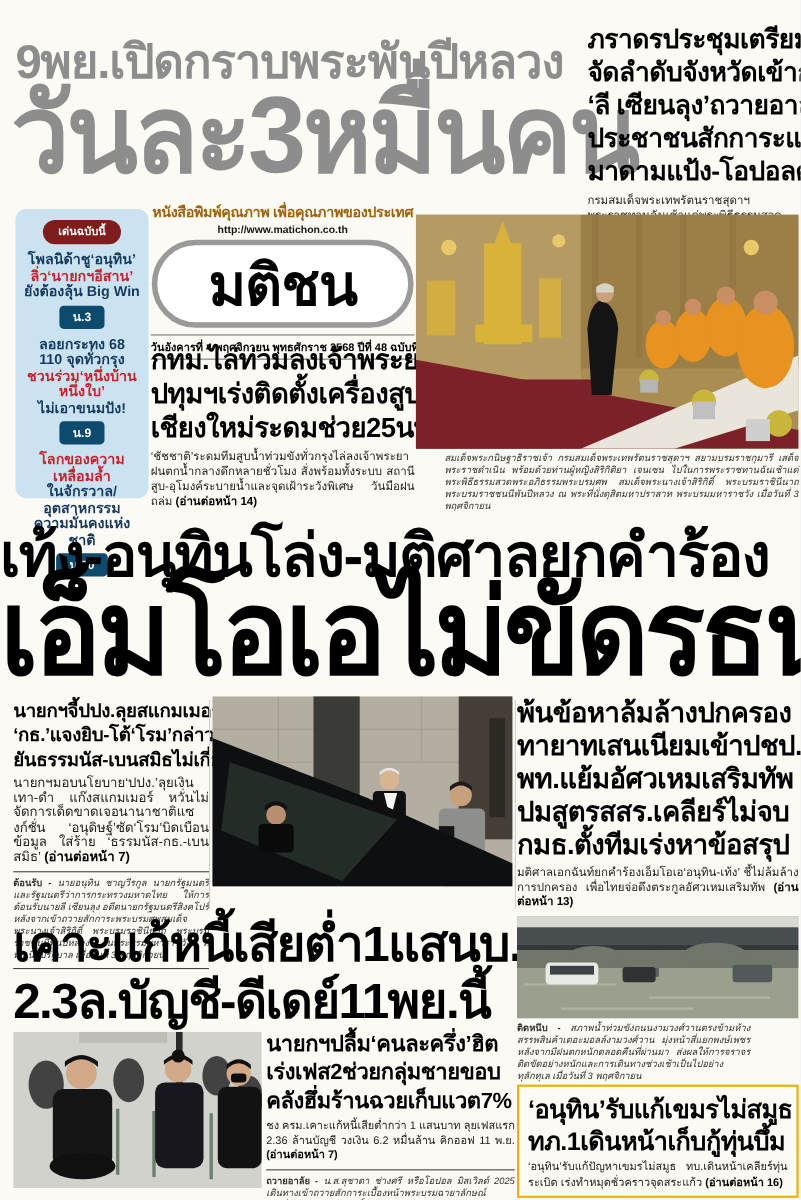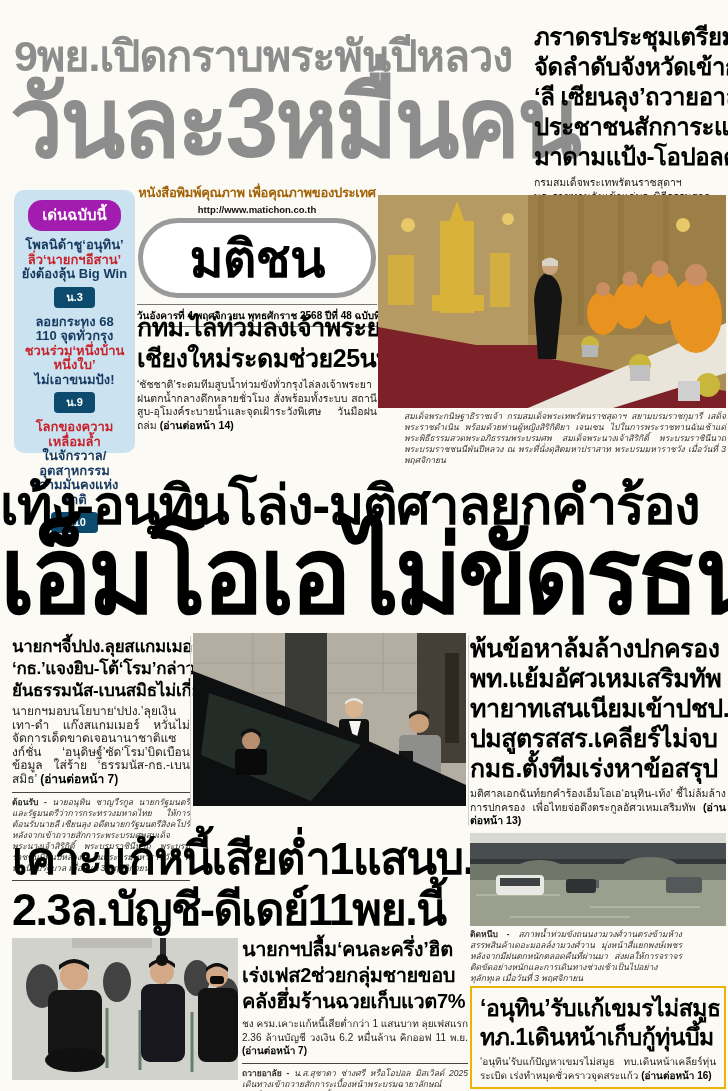--- a/index.html
+++ b/index.html
@@ -16,21 +16,21 @@
   .kicker-grey { font-size:43px; font-weight:700; color:#8d8d8d; letter-spacing:-1px; }
   .giant-grey  { font-size:95px; font-weight:900; color:#8d8d8d; letter-spacing:-3px; line-height:1; transform:scaleY(1.04); transform-origin:top left; }
 
   
   .tr-line { font-size:24px; font-weight:800; line-height:30px; letter-spacing:-0.5px; white-space:nowrap; }
   .deck    { font-size:10.5px; line-height:13.5px; color:#1c1c1c; text-align:justify; }
   .cont    { font-weight:800; color:#000; }
 
   
   .sidebar { background:#cbe3f1; border-radius:10px; padding:10px 6px 8px; text-align:center; }
-  .sb-title { display:inline-block; background:#a21caf; color:#fff; font-size:15px; font-weight:800;
+  .sb-title { display:inline-block; background:#7f1d1d; color:#fff; font-size:10px; font-weight:800;
               border-radius:14px; padding:3px 14px 4px; margin-bottom:7px; }
   .sb-line  { font-size:13px; font-weight:800; line-height:14.5px; color:#16395f; }
   .sb-line.accent { color:#c8232c; }
   .sb-badge { display:inline-block; background:#0c4a6e; color:#fff; font-size:11px; font-weight:800;
               border-radius:4px; padding:1px 12px 2px; margin:5px 0 7px; }
 
   
   .mast { text-align:center; }
   .mast-tagline { font-size:13px; font-weight:800; color:#a16207; letter-spacing:-0.3px; white-space:nowrap; }
   .mast-url { font-size:9.5px; font-weight:700; color:#111; margin-top:1px; }
@@ -116,20 +116,21 @@
     <div class="mast-tagline">หนังสือพิมพ์คุณภาพ เพื่อคุณภาพของประเทศ</div>
     <div class="mast-url">http://www.matichon.co.th</div>
     <div class="logo-box">
       <span class="logo-text">มติชน</span>
     </div>
     <div class="dateline">วันอังคารที่ 4 พฤศจิกายน พุทธศักราช 2568 ปีที่ 48 ฉบับที่ 17404 ราคา 10 บาท</div>
   </div>
 
   <div class="abs" style="left:137px; top:312px; width:240px;">
     <div class="c-line">กทม.ไล่ท่วมลงเจ้าพระยา</div>
+    <div class="c-line">ปทุมฯเร่งติดตั้งเครื่องสูบ</div>
     <div class="c-line">เชียงใหม่ระดมช่วย25นทท.</div>
     <div class="deck" style="margin-top:4px;">
       <span>‘ชัชชาติ’ระดมทีมสูบน้ำท่วมขังทั่วกรุงไล่ลงเจ้าพระยา ฝนตกน้ำกลางดึกหลายชั่วโมง สั่งพร้อมทั้งระบบ สถานีสูบ-อุโมงค์ระบายน้ำและจุดเฝ้าระวังพิเศษ วันมือฝนถล่ม</span>
       <span class="cont">(อ่านต่อหน้า 14)</span>
     </div>
   </div>
 
   <div class="abs" style="left:378px; top:195px; width:348px;">
     <svg class="photo" width="348" height="213" viewBox="0 0 348 213">
       <rect width="348" height="213" fill="#a98d52"></rect>
@@ -232,22 +233,22 @@
     <polygon points="16,60 168,112 118,168 8,122" fill="#27302b" opacity="0.9"></polygon>
     <g>
       <circle cx="58" cy="108" r="9" fill="#b98f70"></circle>
       <path d="M48,104 q10,-10 20,0 l0,-4 q-10,-9 -20,0z" fill="#101010"></path>
       <rect x="42" y="116" width="32" height="26" fill="#0a0a0a" rx="4"></rect>
     </g>
   </svg>
 
   <div class="abs" style="left:470px; top:633px; width:256px;">
     <div class="r-line">พ้นข้อหาล้มล้างปกครอง</div>
+    <div class="r-line">ทายาทเสนเนียมเข้าปชป.</div>
     <div class="r-line">พท.แย้มอัศวเหมเสริมทัพ</div>
-    <div class="r-line">ทายาทเสนเนียมเข้าปชป.</div>
     <div class="r-line">ปมสูตรสสร.เคลียร์ไม่จบ</div>
     <div class="r-line">กมธ.ตั้งทีมเร่งหาข้อสรุป</div>
     <div class="deck" style="margin-top:4px;">
       <span>มติศาลเอกฉันท์ยกคำร้องเอ็มโอเอ‘อนุทิน-เท้ง’ ชี้ไม่ล้มล้างการปกครอง เพื่อไทยจ่อดึงตระกูลอัศวเหมเสริมทัพ</span>
       <span class="cont">(อ่านต่อหน้า 13)</span>
     </div>
   </div>
 
   <div class="abs" style="left:12px; top:833px; width:456px;">
     <div class="debt-line">เคาะแก้หนี้เสียต่ำ1แสนบ.</div>

